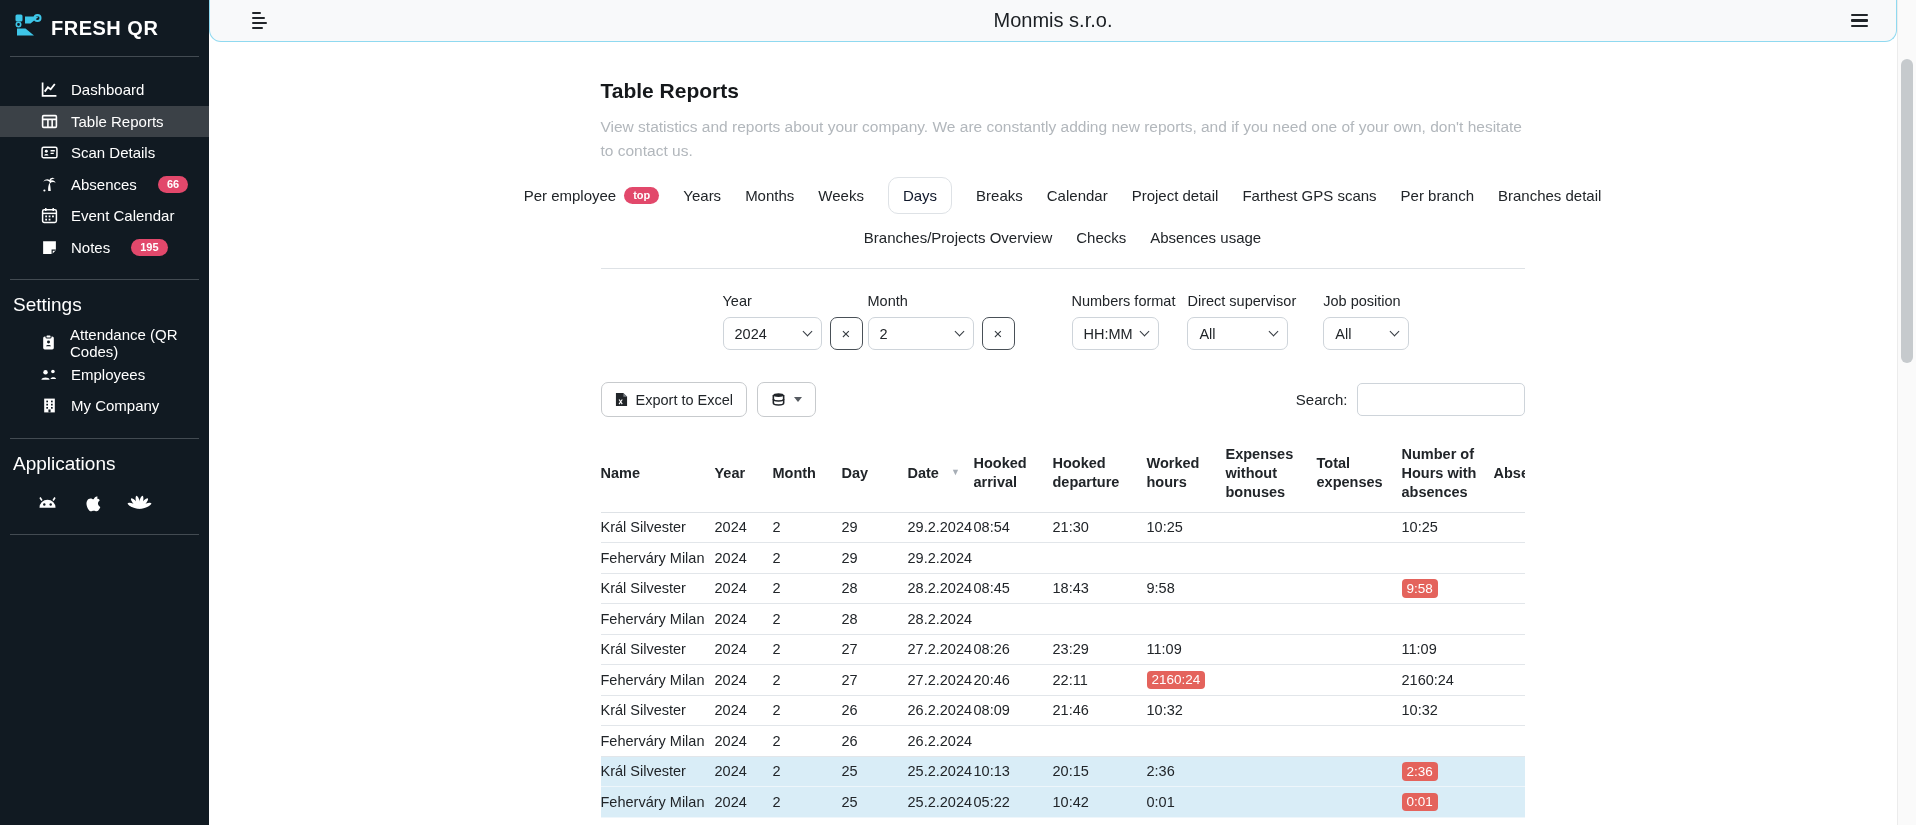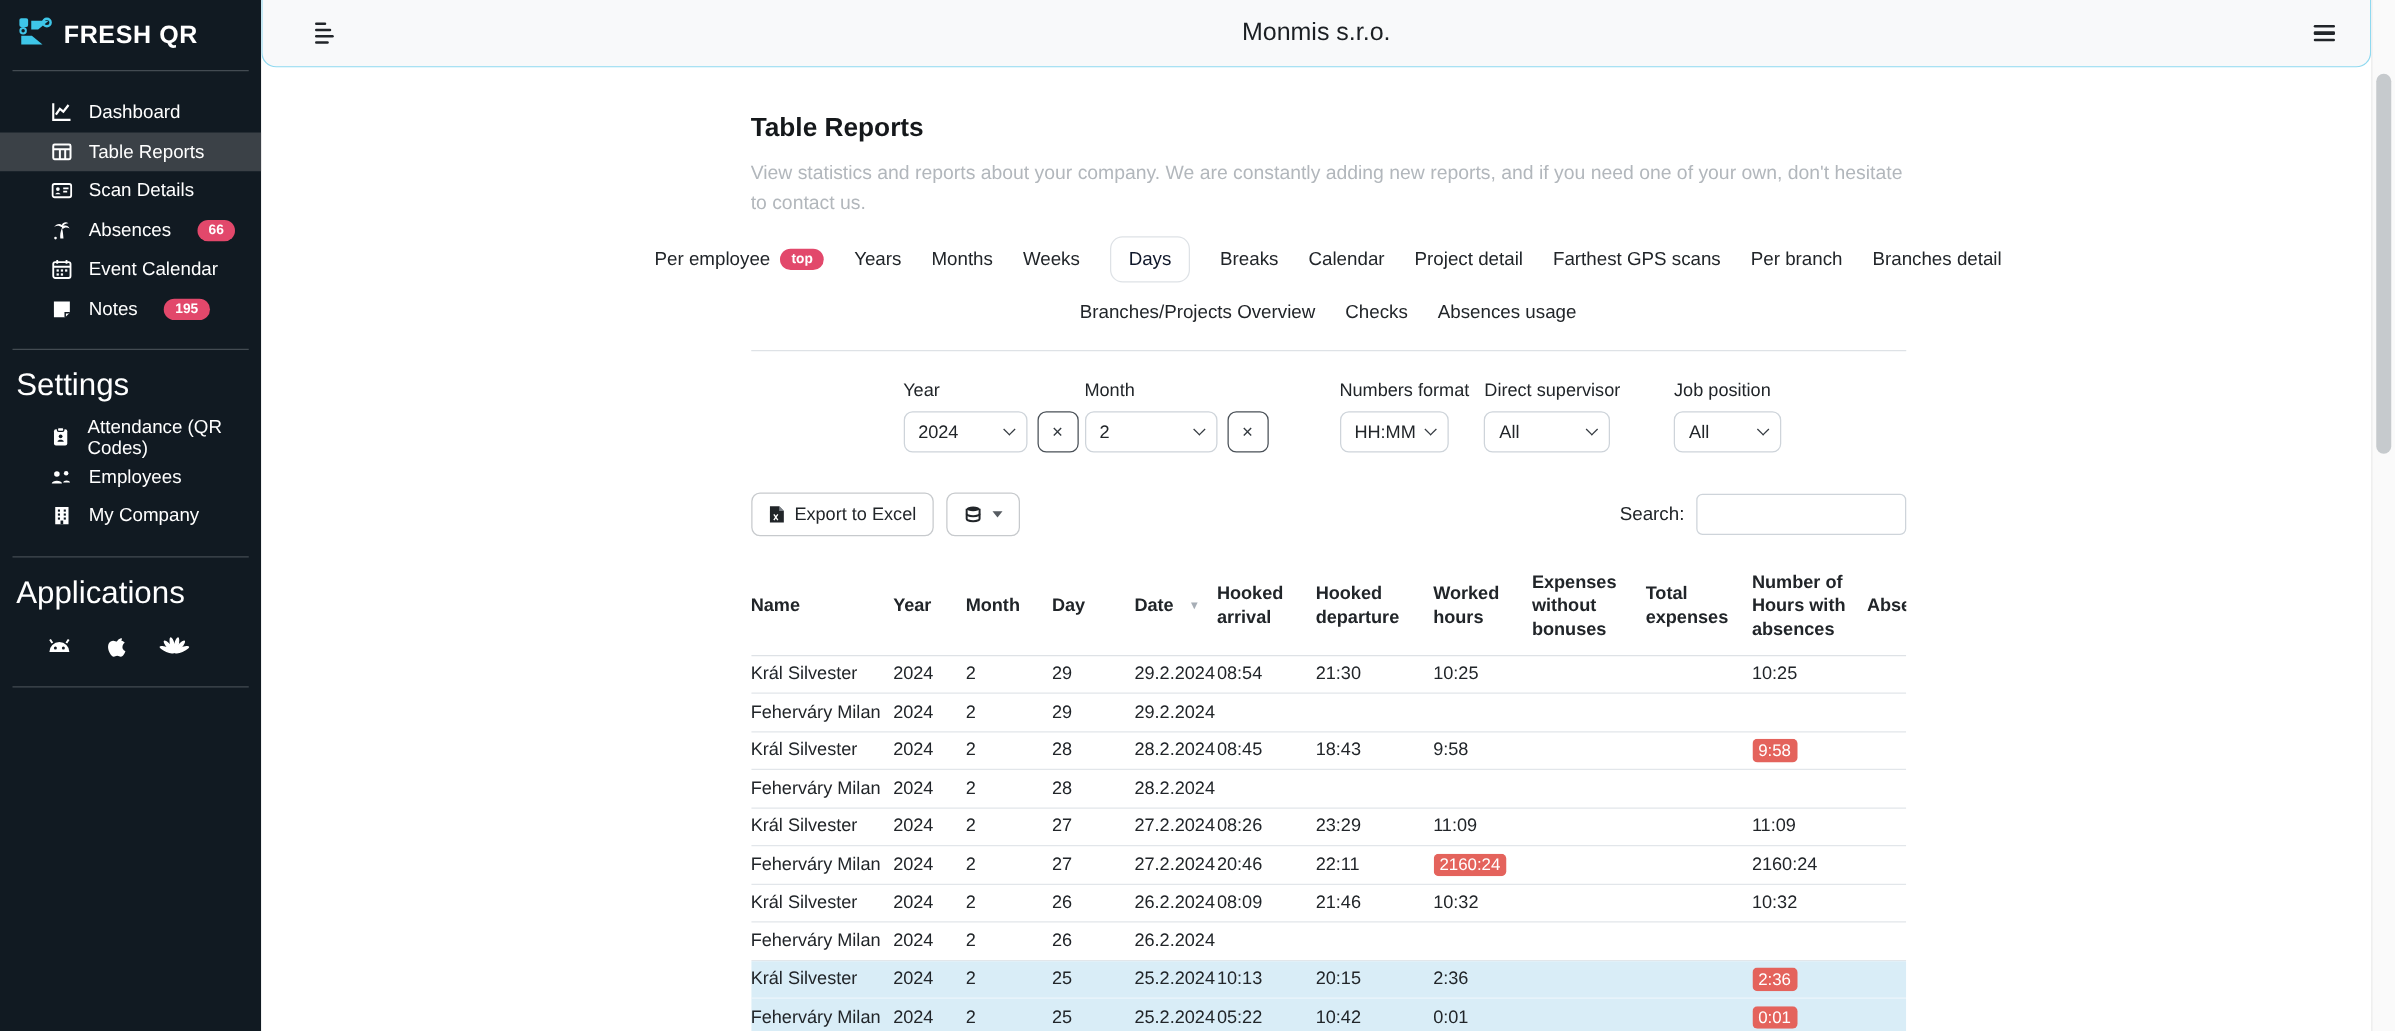--- a/index.html
+++ b/index.html
@@ -8,28 +8,28 @@
 
   
   .sidebar { width:209px; min-width:209px; height:825px; background:#111a22; color:#fff; }
   .sb-header { height:56px; display:flex; align-items:center; gap:9px; padding:0 14px; }
   .sb-logo-text { font-size:20px; font-weight:700; letter-spacing:.5px; }
   .sb-divider { border-top:1px solid #434b52; margin:0 10px; }
   .sb-nav { padding-top:17px; padding-bottom:16px; }
   .sb-item { display:flex; align-items:center; gap:13px; padding:0 14px 0 40px; height:31.5px; font-size:15px; cursor:pointer; }
   .sb-item.active { background:#3b4147; }
   .sb-item .sb-ico { width:18px; display:flex; justify-content:center; }
-  .sb-heading { font-size:25px; font-weight:500; padding:14px 14px 9px 13px; }
+  .sb-heading { font-size:19px; font-weight:500; padding:14px 14px 9px 13px; }
   .pill { display:inline-flex; align-items:center; background:#e2486b; color:#fff; border-radius:999px; font-size:11px; font-weight:700; padding:3px 9px; line-height:1; }
   .sb-apps { display:flex; align-items:center; gap:24px; padding:8px 14px 16px 34px; }
   .sb-apps .app { cursor:pointer; display:flex; }
 
   
   .main { flex:1; position:relative; height:825px; background:#fff; }
-  .navbar { height:54px; margin-right:19px; background:#f8f9fa; border:1px solid #8fd9f0; border-top:none; border-radius:0 0 12px 12px; display:flex; align-items:center; justify-content:space-between; padding:0 28px 0 42px; position:relative; }
+  .navbar { height:42px; margin-right:19px; background:#f8f9fa; border:1px solid #8fd9f0; border-top:none; border-radius:0 0 12px 12px; display:flex; align-items:center; justify-content:space-between; padding:0 28px 0 42px; position:relative; }
   .nav-title { position:absolute; left:0; right:0; text-align:center; font-size:20px; font-weight:500; color:#1b1f23; pointer-events:none; }
   .icon-align { display:flex; flex-direction:column; gap:2.5px; cursor:pointer; z-index:2; }
   .icon-align i { display:block; height:2.4px; background:#212529; border-radius:1px; }
   .icon-burger { display:flex; flex-direction:column; gap:3px; cursor:pointer; z-index:2; }
   .icon-burger i { display:block; width:17px; height:2.2px; background:#212529; border-radius:1px; }
 
   .content { width:924px; margin:37px auto 0; }
   .page-title { font-size:21px; font-weight:700; color:#15181b; }
   .page-desc { margin-top:12px; font-size:15.5px; line-height:1.55; color:#b2b7bc; }
 
@@ -326,21 +326,21 @@
           <div class="filter-controls">
             <span class="sel-wrap" style="width:87px"><select><option>HH:MM</option></select><span class="chev"></span></span>
           </div>
         </div>
         <div class="filter" style="margin-left:12px">
           <span class="filter-label">Direct supervisor</span>
           <div class="filter-controls">
             <span class="sel-wrap" style="width:101px"><select><option>All</option></select><span class="chev"></span></span>
           </div>
         </div>
-        <div class="filter" style="margin-left:43px">
+        <div class="filter" style="margin-left:27px">
           <span class="filter-label">Job position</span>
           <div class="filter-controls">
             <span class="sel-wrap" style="width:86px"><select><option>All</option></select><span class="chev"></span></span>
           </div>
         </div>
       </div>
 
     <div class="toolbar">
       <button class="btn">
         <span style="display:flex">

